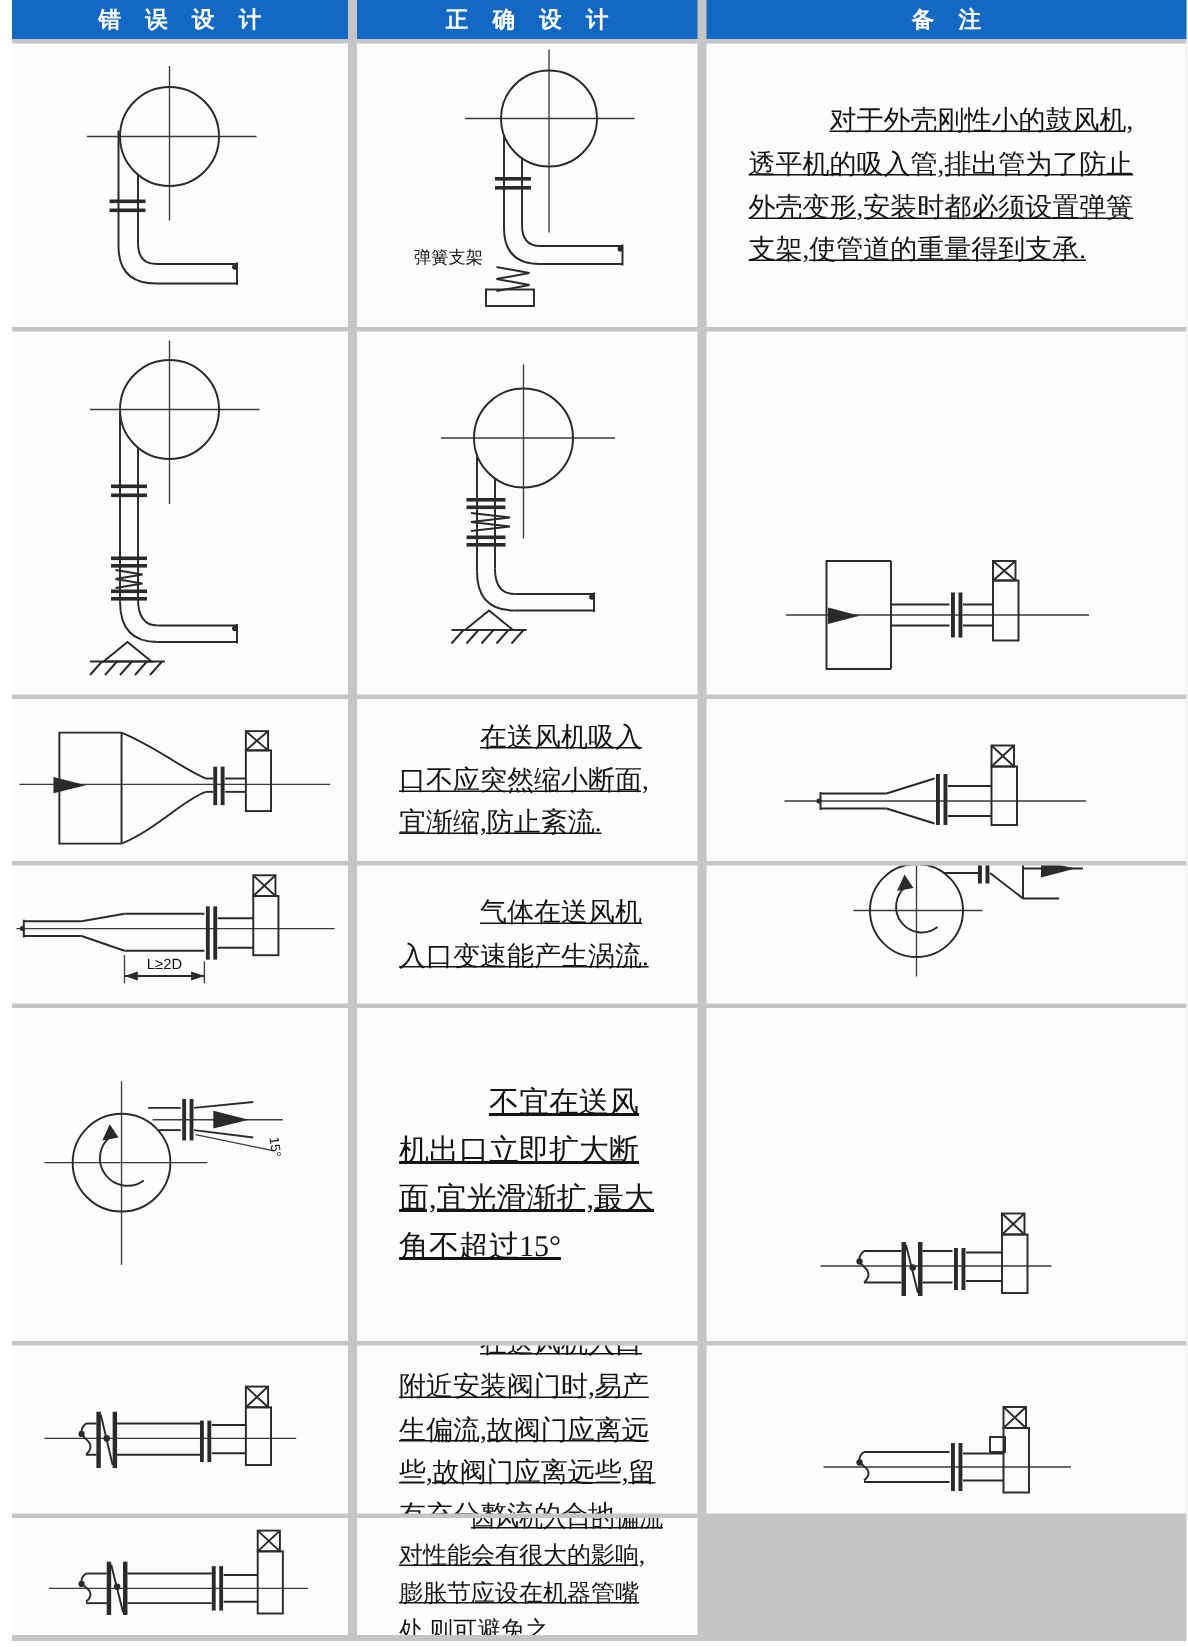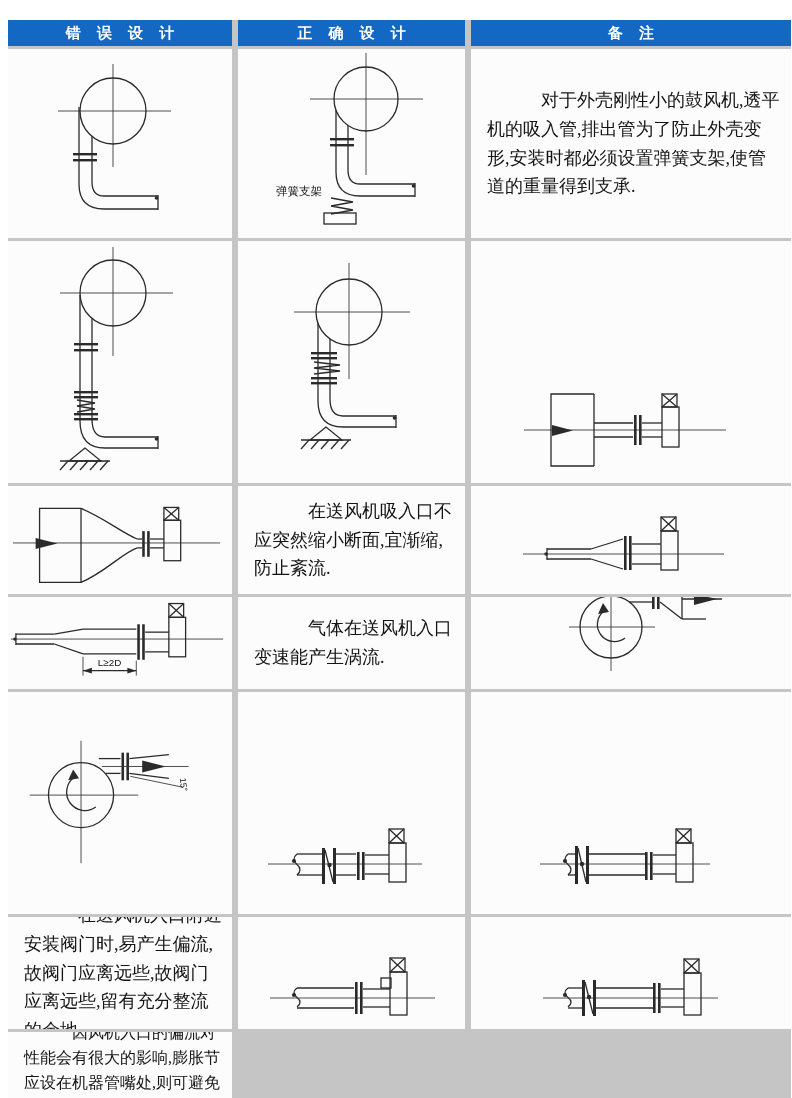--- a/index.html
+++ b/index.html
@@ -1,35 +1,35 @@
 <!DOCTYPE html>
 <html><head>
 <meta charset="utf-8">
 <style>
   html,body{margin:0;padding:0;background:#ffffff;font-family:"Liberation Sans",sans-serif;}
-  .page{width:792px;height:1098px;box-sizing:border-box;padding:20px 0 0 8px;background:#ffffff;}
+  .page{width:792px;height:1098px;box-sizing:border-box;padding:0 0 0 8px;background:#ffffff;}
   .grid{
     display:grid;
     grid-template-columns:224px 227px 320px;
     grid-template-rows:26px 189px 242px 108px 92px 222px 112px 78px;
     gap:3px 6px;
     width:783px;
     background:#c5c5c5;
     padding:0 0 4px 0;
   }
   .cell{background:#fcfcfc;display:flex;align-items:flex-end;justify-content:center;overflow:hidden;}
   .hdr{
     background:#1268c2;color:#ffffff;font-size:15px;font-weight:bold;
     letter-spacing:6px;text-indent:6px;display:flex;align-items:center;justify-content:center;
   }
   .remark-cell{align-items:center;}
   .remark{
     font-family:"Liberation Serif",serif;
     font-size:18px;line-height:1.6;color:#141414;
-    margin:0;padding:6px 10px 6px 16px;text-indent:3em;
+    margin:12px;padding:6px 10px 6px 16px;text-indent:3em;text-decoration:underline;
   }
   .remark-lg{font-size:20px;}
   .remark-sm{font-size:16px;line-height:1.55;}
   svg{display:block;}
   .ln{stroke:#2a2a2a;stroke-width:1.3;fill:none;stroke-linecap:butt;}
   .cl{stroke:#3a3a3a;stroke-width:0.9;fill:none;}
   .fb{fill:#2a2a2a;stroke:none;}
   .txt{fill:#141414;font-family:"Liberation Sans",sans-serif;}
 </style>
 </head>
@@ -366,20 +366,23 @@
           <rect class="fb" x="120" y="60" width="2.6" height="28"></rect>
         </g>
         <line class="cl" x1="95" y1="74" x2="183" y2="74"></line>
         <polygon class="fb" points="136,68 136,80 160,74"></polygon>
         <g>
           <line class="cl" x1="124" y1="84" x2="177" y2="95"></line>
           <text class="txt" x="174" y="86" font-size="9" transform="rotate(83 174 86)">15°</text>
         </g>
       </svg>
     </div>
+    <div class="cell remark-cell">
+      <p class="remark remark-lg">不宜在送风机出口立即扩大断面,宜光滑渐扩,最大角不超过15°</p>
+    </div>
 
     <div class="cell">
       <svg width="224" height="112" viewBox="0 0 224 112">
         <line class="cl" x1="28" y1="62" x2="182" y2="62"></line>
         <g>
           <path class="ln" d="M57,52 q-6,5 0,10.5 q6,5 0,10.5"></path>
           <circle class="fb" cx="54" cy="59" r="2.1"></circle>
         </g>
         <g>
           <line class="ln" x1="57" y1="52" x2="82" y2="52"></line>

